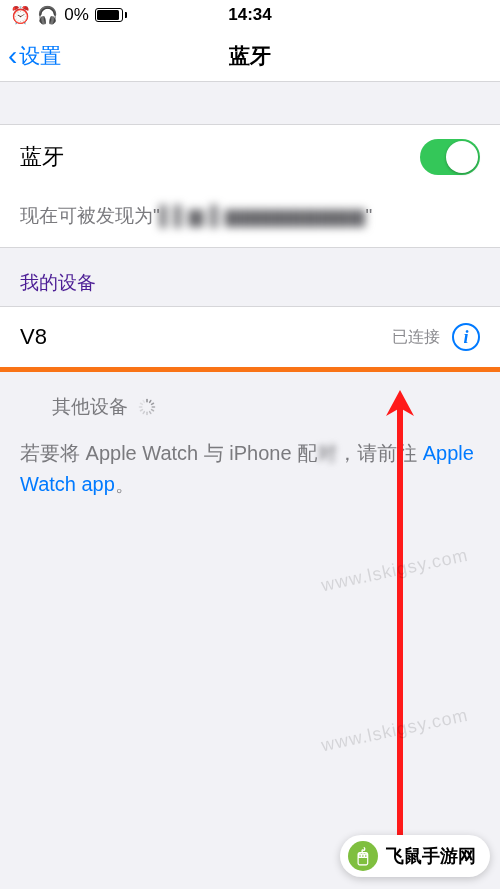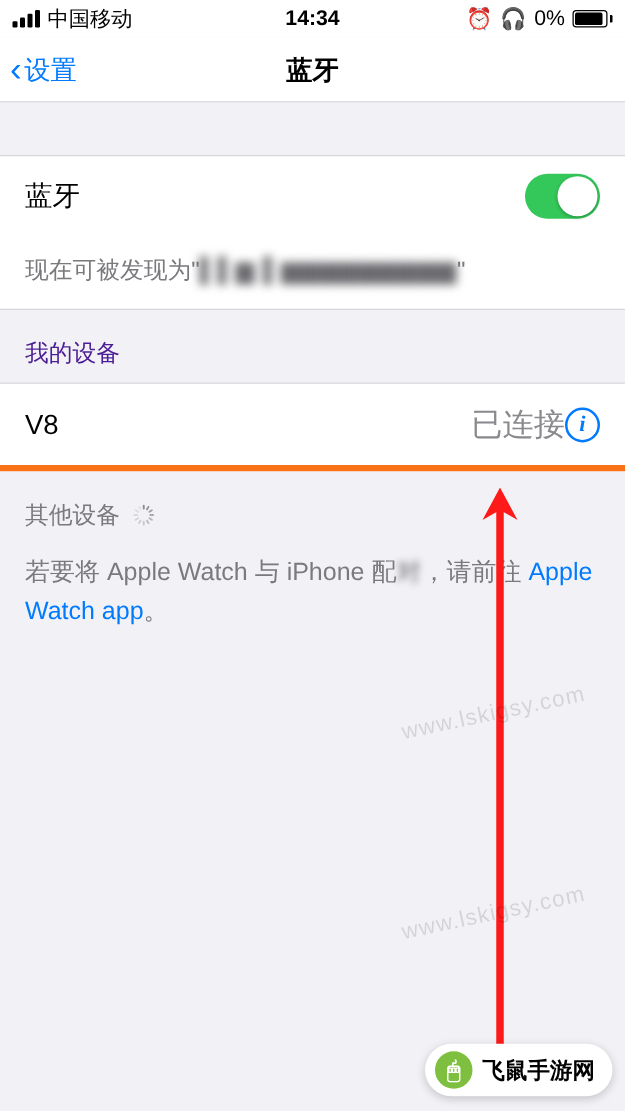--- a/index.html
+++ b/index.html
@@ -95,27 +95,27 @@
   .device-row {
     background: #fff;
     padding: 16px 20px;
     display: flex;
     align-items: center;
     border-top: 1px solid #d6d6d9;
     border-bottom: 5px solid #f97316;
     font-size: 22px;
   }
   .device-name { flex: 1; }
-  .device-status { color: #8a8a8e; font-size: 25px; margin-right: 0; }
+  .device-status { color: #8a8a8e; font-size: 16px; margin-right: 12px; }
   .info-icon {
     width: 28px; height: 28px; border: 2px solid #007aff; border-radius: 50%;
     display: flex; align-items: center; justify-content: center;
     color: #007aff; font-family: Georgia, serif; font-style: italic; font-size: 18px; font-weight: 600;
   }
-  .other-header { display: flex; align-items: center; gap: 10px; padding: 22px 20px 12px; color: #7a7a7e; font-size: 19px;}
+  .other-header { display: flex; align-items: center; gap: 10px; padding: 22px 20px 12px; color: #7a7a7e; font-size: 19px; margin-left: 32px;}
   .spinner {
     width: 18px; height: 18px; position: relative;
   }
   .spinner svg { width: 100%; height: 100%; }
   .footer-text {
     padding: 6px 20px 20px;
     font-size: 20px;
     color: #7a7a7e;
     line-height: 1.55;
   }
@@ -151,29 +151,20 @@
   }
   .badge-icon {
     width: 30px; height: 30px; background: #7fbf3f; border-radius: 50%;
     display:flex; align-items:center; justify-content:center; color:#fff; font-size:18px;
   }
 </style>
 </head>
 <body>
 
 <div class="status-bar">
-  <div class="status-left">
-    <div class="signal">
-      <span></span>
-        <span></span>
-        <span></span>
-        <span></span>
-    </div>
-    <span>中国移动</span>
-  </div>
   <div class="status-center">14:34</div>
   <div class="status-right">
     <span>⏰</span>
     <span>🎧</span>
     <span>0%</span>
     <div class="battery">
       <div class="battery-body">
           <div class="battery-fill"></div>
         </div>
       <div class="battery-tip"></div>

